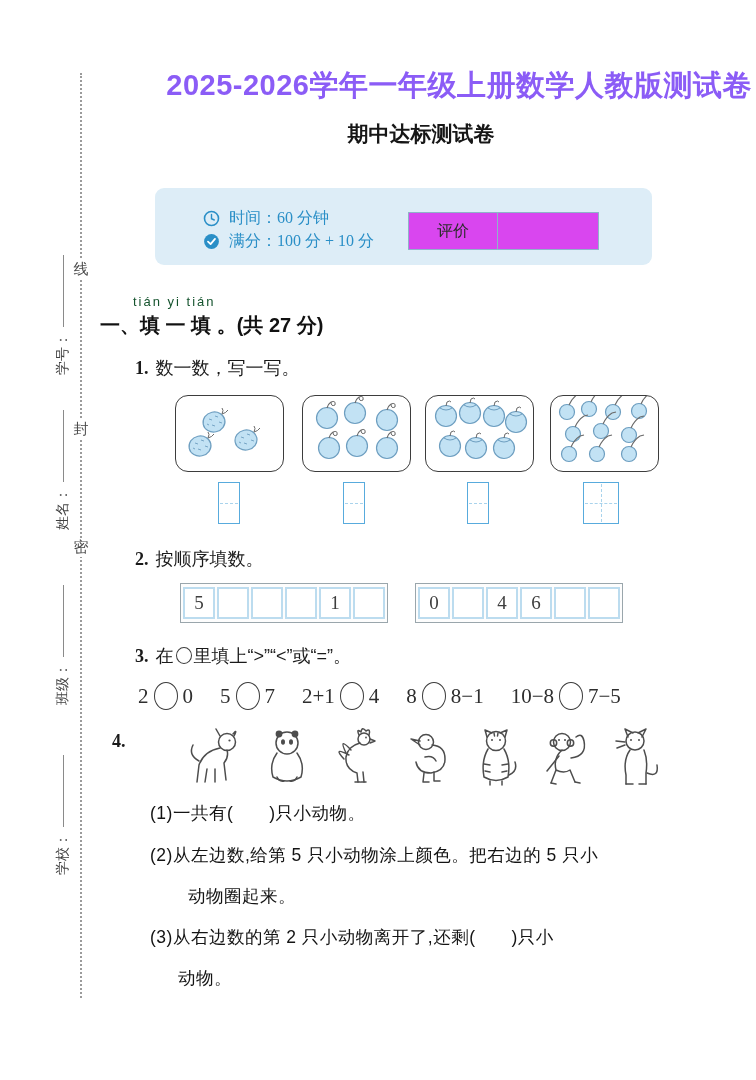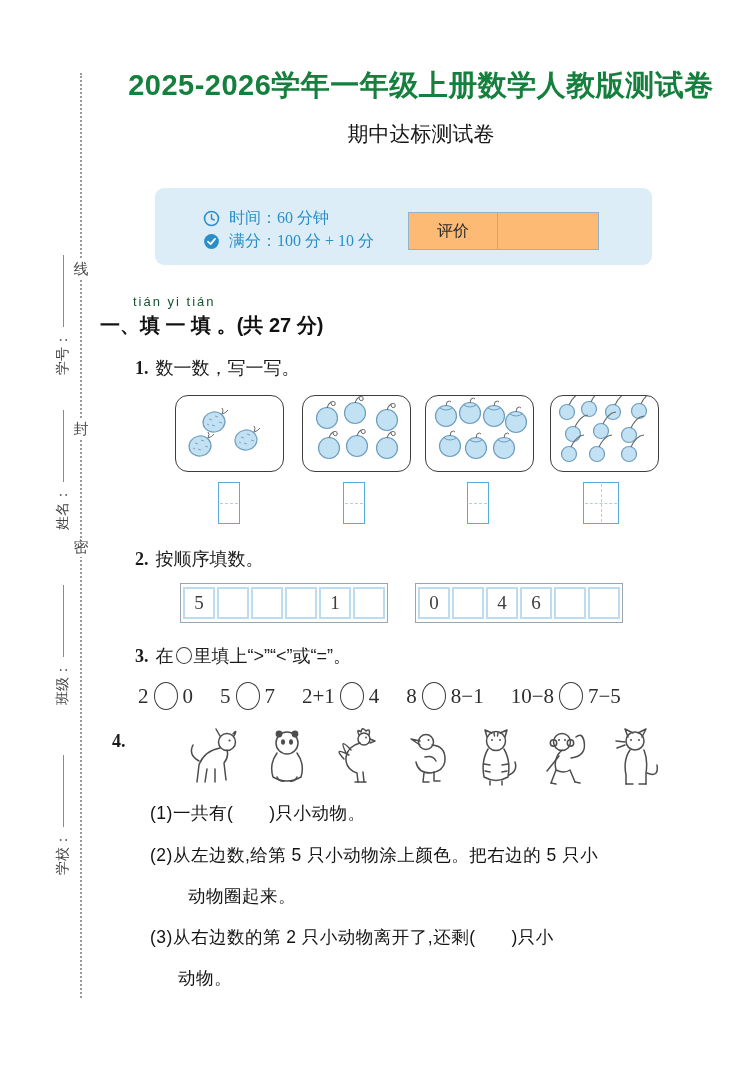--- a/index.html
+++ b/index.html
@@ -7,31 +7,31 @@
         font-family:"Liberation Sans","DejaVu Sans",sans-serif;color:#1c1c1c;}
   
   .seal-line{position:absolute;left:80px;top:73px;height:925px;border-left:2px dotted #9b9b9b;}
   .seal-char{position:absolute;left:71px;width:20px;text-align:center;background:#fff;
              font-size:15px;color:#4a4a4a;}
   .mfield{position:absolute;left:-12px;width:150px;height:22px;transform:rotate(-90deg);
           display:flex;align-items:center;justify-content:flex-start;gap:6px;}
   .mfield .mlabel{font-size:14px;color:#3f3f3f;white-space:nowrap;}
   .mfield .mline{display:inline-block;width:72px;height:0;border-bottom:1.6px solid #8a8a8a;}
   
-  .title{position:absolute;left:90px;right:4px;top:66px;text-align:center;
-         font-size:29px;font-weight:700;letter-spacing:.5px;color:#15803d;}
+  .title{position:absolute;left:90px;right:4px;top:66px;text-align:right;
+         font-size:29px;font-weight:700;letter-spacing:.5px;color:#8b5cf6;}
   .subtitle{position:absolute;left:90px;right:4px;top:120px;text-align:center;
-            font-size:21px;font-weight:400;color:#161616;}
+            font-size:21px;font-weight:700;color:#161616;}
   .info-panel{position:absolute;left:155px;top:188px;width:497px;height:77px;
               background:#ddedf7;border-radius:9px;}
   .info-line{position:absolute;left:48px;display:flex;align-items:center;gap:9px;
              color:#2a8fc7;font-size:16px;}
   .info-line .num{font-family:"Liberation Serif","DejaVu Serif",serif;}
   .icon-circ{width:17px;height:17px;flex:0 0 auto;}
-  .eval-table{position:absolute;left:253px;top:24px;width:189px;height:36px;background:#fdba74;
+  .eval-table{position:absolute;left:253px;top:24px;width:189px;height:36px;background:#d946ef;
               border:1px solid #8fb3c9;display:flex;}
   .eval-cell-label{width:88px;border-right:1px solid #8fb3c9;display:flex;align-items:center;
                    justify-content:center;font-size:16px;color:#2c2c2c;}
   .eval-cell-value{flex:1;}
   
   .pinyin{position:absolute;left:133px;top:294px;font-size:13px;color:#14532d;letter-spacing:2px;}
   .sec-heading{position:absolute;left:100px;top:312px;font-size:20px;font-weight:700;color:#111;}
   .q-line{position:absolute;font-size:18px;color:#1a1a1a;}
   .q-no{font-weight:700;font-family:"Liberation Serif","DejaVu Serif",serif;margin-right:7px;}
   

